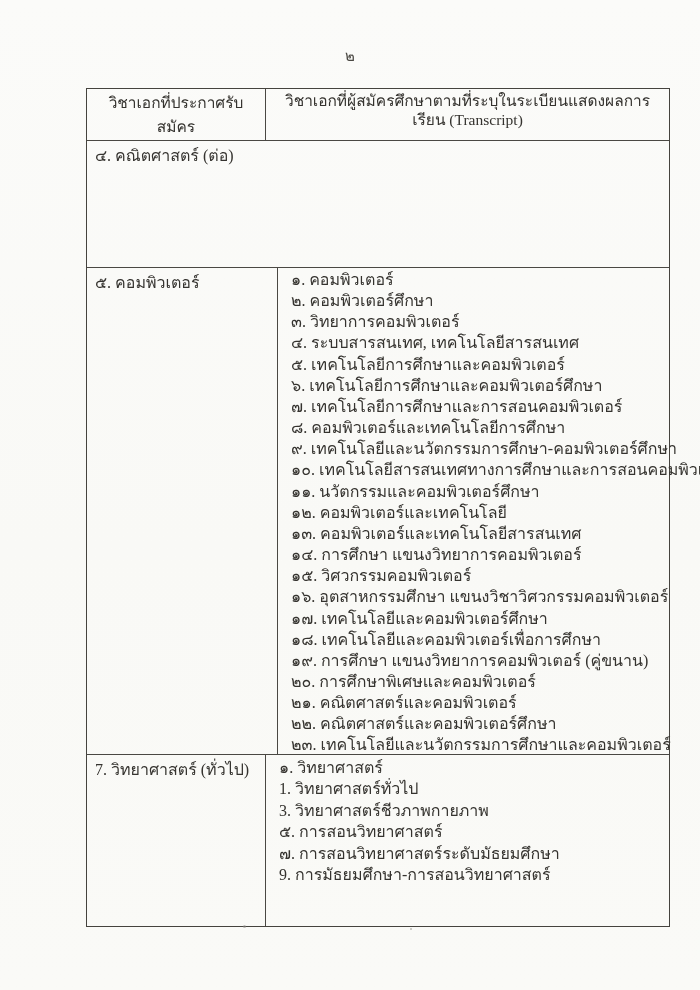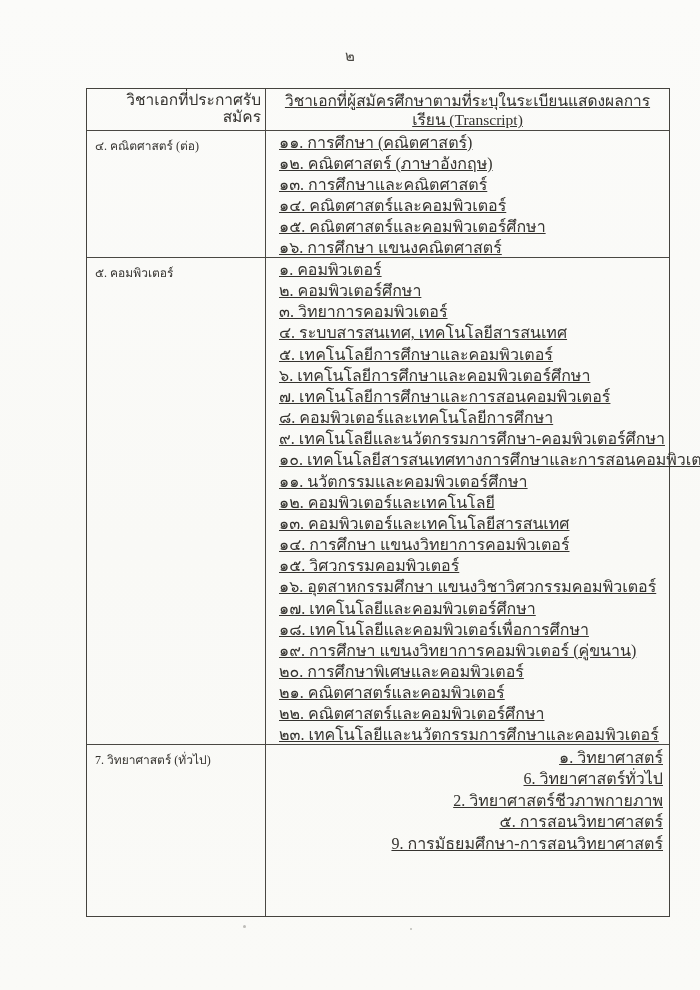--- a/index.html
+++ b/index.html
@@ -37,49 +37,48 @@
   }
   .t-row {
     display: flex;
     border-top: 1.2px solid #4a4843;
   }
   .t-row.header-row { border-top: none; }
   .cell-left {
     width: 178px;
     flex: 0 0 178px;
     padding: 5px 6px 0 8px;
-    font-size: 12px;
+    font-size: 16px;
     line-height: 20px;
   }
   .cell-right {
     flex: 1;
     border-left: 1.2px solid #4a4843;
     padding: 0 6px 0 13px;
     font-size: 16px;
-    text-decoration: underline;
   }
   .header-row .cell-left {
-    text-align: right;
+    text-align: center;
     padding: 2px 4px 1px 4px;
     font-size: 15.5px;
-    line-height: 17px;
+    line-height: 24px;
   }
   .header-row .cell-right {
     text-align: center;
     padding: 2px 4px 1px 4px;
     font-size: 15.5px;
     line-height: 19px;
   }
   .row-1 { height: 127px; }
-  .row-2 { height: 487px; }
+  .row-2 { height: 487px; gap: 12px; }
   .row-3 { height: 172px; }
   .items .item { white-space: nowrap; overflow: hidden; }
   .row-1 .item { line-height: 21.1px; }
   .row-2 .item { line-height: 21.15px; }
-  .row-3 .item { line-height: 21.4px; text-align: right; }
+  .row-3 .item { line-height: 21.4px; }
   .row-1 .items, .row-2 .items { padding-top: 1px; }
   .row-3 .items { padding-top: 2px; }
   
   .speck {
     position: absolute;
     background: #8d8b85;
     border-radius: 50%;
     opacity: .55;
   }
   .speck.s1 { left: 243px; top: 925px; width: 3px; height: 3px; }
@@ -94,28 +93,20 @@
 
   <div class="doc-table">
 
     <div class="t-row header-row">
       <div class="cell-left">วิชาเอกที่ประกาศรับสมัคร</div>
       <div class="cell-right">วิชาเอกที่ผู้สมัครศึกษาตามที่ระบุในระเบียนแสดงผลการเรียน (Transcript)</div>
     </div>
 
     <div class="t-row row-1">
       <div class="cell-left">๔. คณิตศาสตร์ (ต่อ)</div>
-      <div class="cell-right items">
-        <div class="item">๑๑. การศึกษา (คณิตศาสตร์)</div>
-        <div class="item">๑๒. คณิตศาสตร์ (ภาษาอังกฤษ)</div>
-        <div class="item">๑๓. การศึกษาและคณิตศาสตร์</div>
-        <div class="item">๑๔. คณิตศาสตร์และคอมพิวเตอร์</div>
-        <div class="item">๑๕. คณิตศาสตร์และคอมพิวเตอร์ศึกษา</div>
-        <div class="item">๑๖. การศึกษา แขนงคณิตศาสตร์</div>
-      </div>
     </div>
 
     <div class="t-row row-2">
       <div class="cell-left">๕. คอมพิวเตอร์</div>
       <div class="cell-right items">
         <div class="item">๑. คอมพิวเตอร์</div>
         <div class="item">๒. คอมพิวเตอร์ศึกษา</div>
         <div class="item">๓. วิทยาการคอมพิวเตอร์</div>
         <div class="item">๔. ระบบสารสนเทศ, เทคโนโลยีสารสนเทศ</div>
         <div class="item">๕. เทคโนโลยีการศึกษาและคอมพิวเตอร์</div>
@@ -137,23 +128,24 @@
         <div class="item">๒๑. คณิตศาสตร์และคอมพิวเตอร์</div>
         <div class="item">๒๒. คณิตศาสตร์และคอมพิวเตอร์ศึกษา</div>
         <div class="item">๒๓. เทคโนโลยีและนวัตกรรมการศึกษาและคอมพิวเตอร์</div>
       </div>
     </div>
 
     <div class="t-row row-3">
       <div class="cell-left">7. วิทยาศาสตร์ (ทั่วไป)</div>
       <div class="cell-right items">
         <div class="item">๑. วิทยาศาสตร์</div>
-        <div class="item">6. วิทยาศาสตร์ทั่วไป</div>
-        <div class="item">2. วิทยาศาสตร์ชีวภาพกายภาพ</div>
+        <div class="item">1. วิทยาศาสตร์ทั่วไป</div>
+        <div class="item">3. วิทยาศาสตร์ชีวภาพกายภาพ</div>
         <div class="item">๕. การสอนวิทยาศาสตร์</div>
+        <div class="item">๗. การสอนวิทยาศาสตร์ระดับมัธยมศึกษา</div>
         <div class="item">9. การมัธยมศึกษา-การสอนวิทยาศาสตร์</div>
       </div>
     </div>
 
   </div>
 
   <div class="speck s1"></div>
   <div class="speck s2"></div>
 
 </div>

